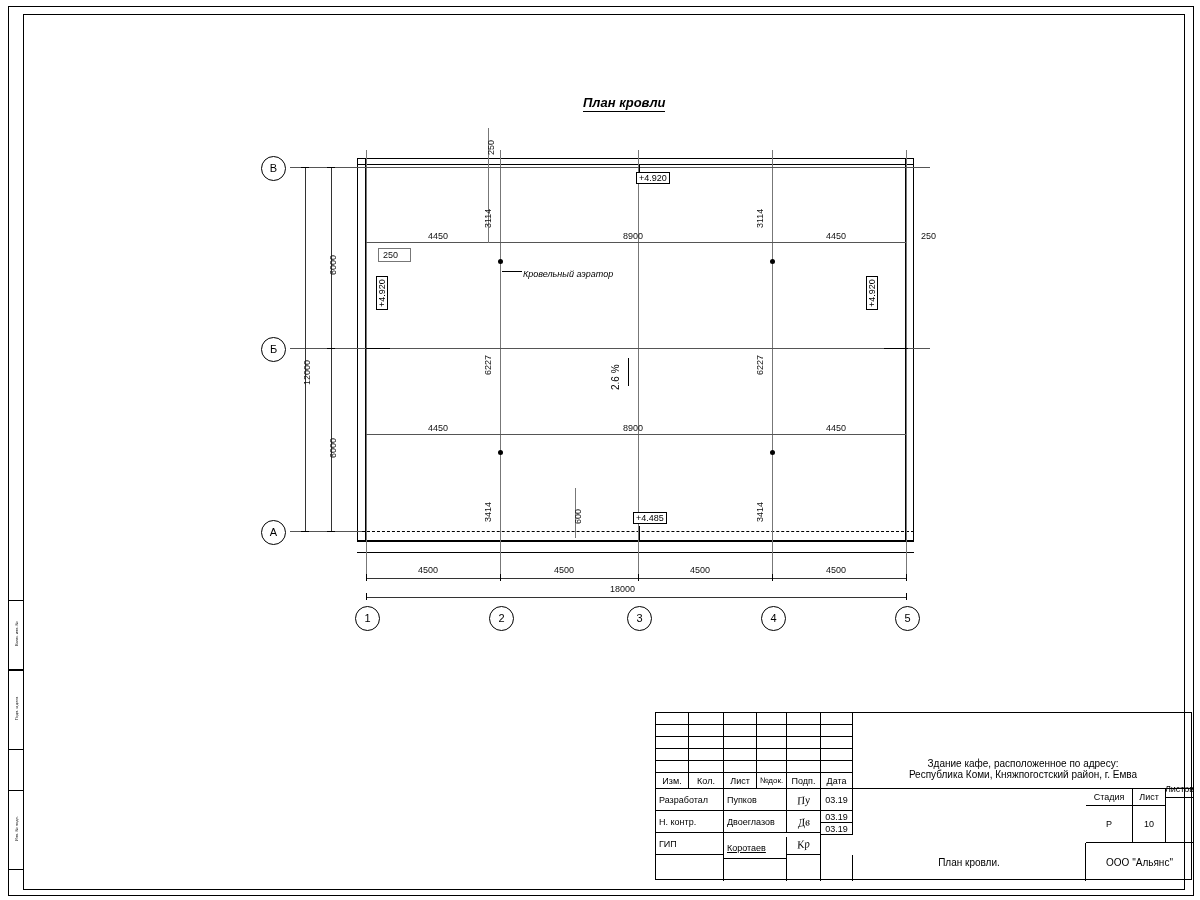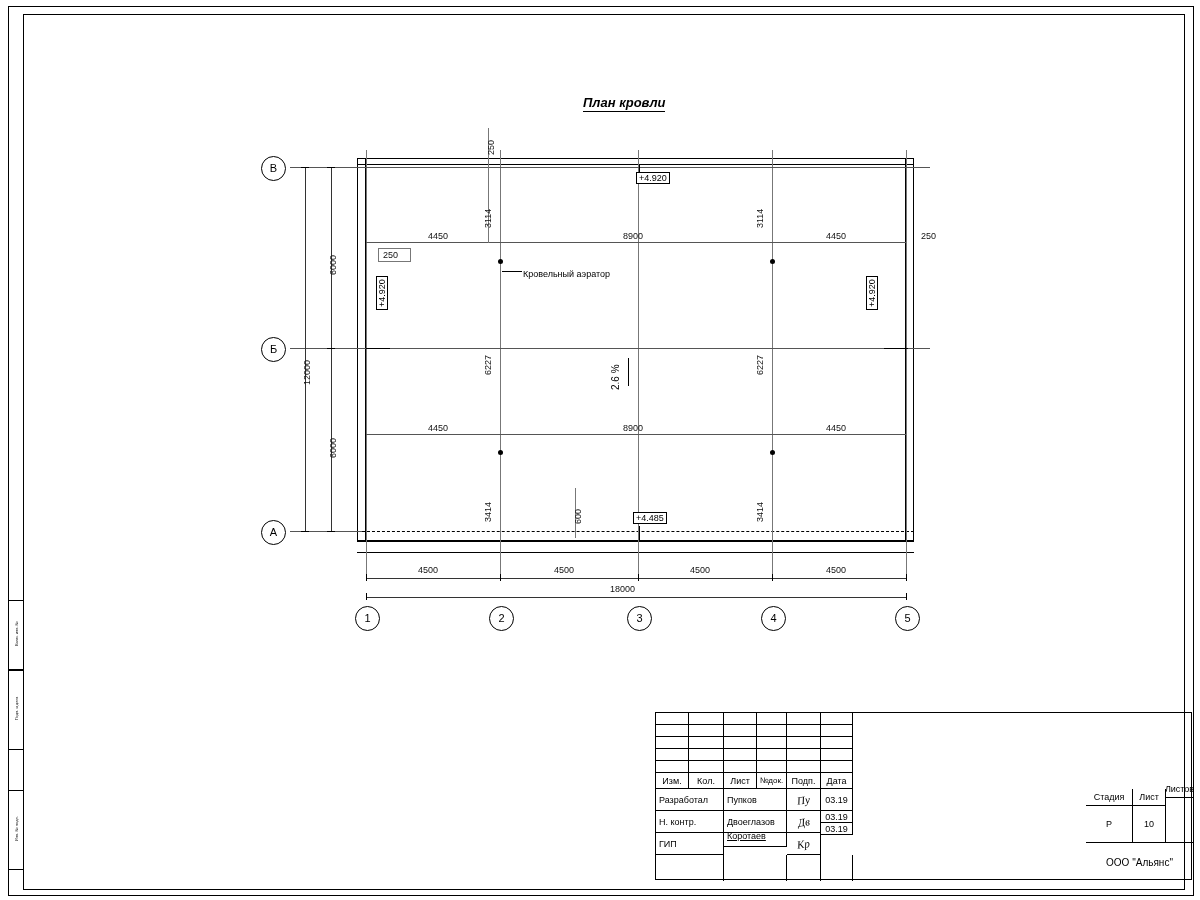--- a/index.html
+++ b/index.html
@@ -150,20 +150,21 @@
   .aerator-dot {
     position: absolute;
     width: 5px; height: 5px;
     border-radius: 50%;
     background: #000;
   }
   .callout {
     position: absolute;
     font-size: 9px;
     white-space: nowrap;
+    font-style: italic;
   }
   .slope-text {
     position: absolute;
     font-size: 10px;
     transform: rotate(-90deg);
     transform-origin: left top;
     white-space: nowrap;
   }
 
   
@@ -384,38 +385,43 @@
     <div class="cell" style="left:165px;top:76px;width:32px; height:22px;">03.19</div>
 
     <div class="cell t-left" style="left:0;  top:98px; width:68px; height:22px;">Н. контр.</div>
     <div class="cell t-left" style="left:68px;top:98px; width:63px; height:22px;">Двоеглазов</div>
     <div class="cell" style="left:131px;top:98px;width:34px; height:22px;">
         <span class="sig">Дв</span>
       </div>
     <div class="cell" style="left:165px;top:98px;width:32px; height:12px;">03.19</div>
 
     <div class="cell t-left" style="left:0;  top:120px; width:68px; height:22px;">ГИП</div>
-    <div class="cell t-left" style="left:68px;top:112px; width:63px; height:22px;text-decoration:underline;">Коротаев</div>
+    <div class="cell t-left" style="left:68px;top:124px; width:63px; height:22px;text-decoration:underline;">Коротаев</div>
     <div class="cell" style="left:131px;top:120px;width:34px; height:22px;">
         <span class="sig">Кр</span>
       </div>
     <div class="cell" style="left:165px;top:110px;width:32px; height:12px;">03.19</div>
 
     <div class="cell" style="left:0;  top:142px; width:68px; height:26px; border-bottom:none;"></div>
     <div class="cell" style="left:68px;top:142px; width:63px; height:26px; border-bottom:none;"></div>
     <div class="cell" style="left:131px;top:142px;width:34px; height:26px; border-bottom:none;"></div>
     <div class="cell" style="left:165px;top:142px;width:32px; height:26px; border-bottom:none;"></div>
 
 
+    <div class="cell" style="left:197px; top:36px; width:340px; height:40px; border-right:none; flex-direction:column; justify-content:center;">
+      <div style="font-size:10px;">Здание кафе, расположенное по адресу:</div>
+      <div style="font-size:10px;">Республика Коми, Княжпогостский район, г. Емва</div>
+    </div>
 
 
     <div class="cell" style="left:430px; top:76px; width:47px; height:17px;">Стадия</div>
     <div class="cell" style="left:477px; top:76px; width:33px; height:17px;">Лист</div>
     <div class="cell" style="left:510px; top:68px; width:27px; height:17px; border-right:none;">Листов</div>
 
     <div class="cell" style="left:430px; top:93px; width:47px; height:37px;">Р</div>
     <div class="cell" style="left:477px; top:93px; width:33px; height:37px;">10</div>
     <div class="cell" style="left:510px; top:93px; width:27px; height:37px; border-right:none;"></div>
 
+    <div class="cell mid" style="left:197px; top:130px; width:233px; height:38px; border-bottom:none;">План кровли.</div>
     <div class="cell mid" style="left:430px; top:130px; width:107px; height:38px; border-right:none; border-bottom:none;">ООО "Альянс"</div>
   </div>
 
 </div>
 
 </body></html>

